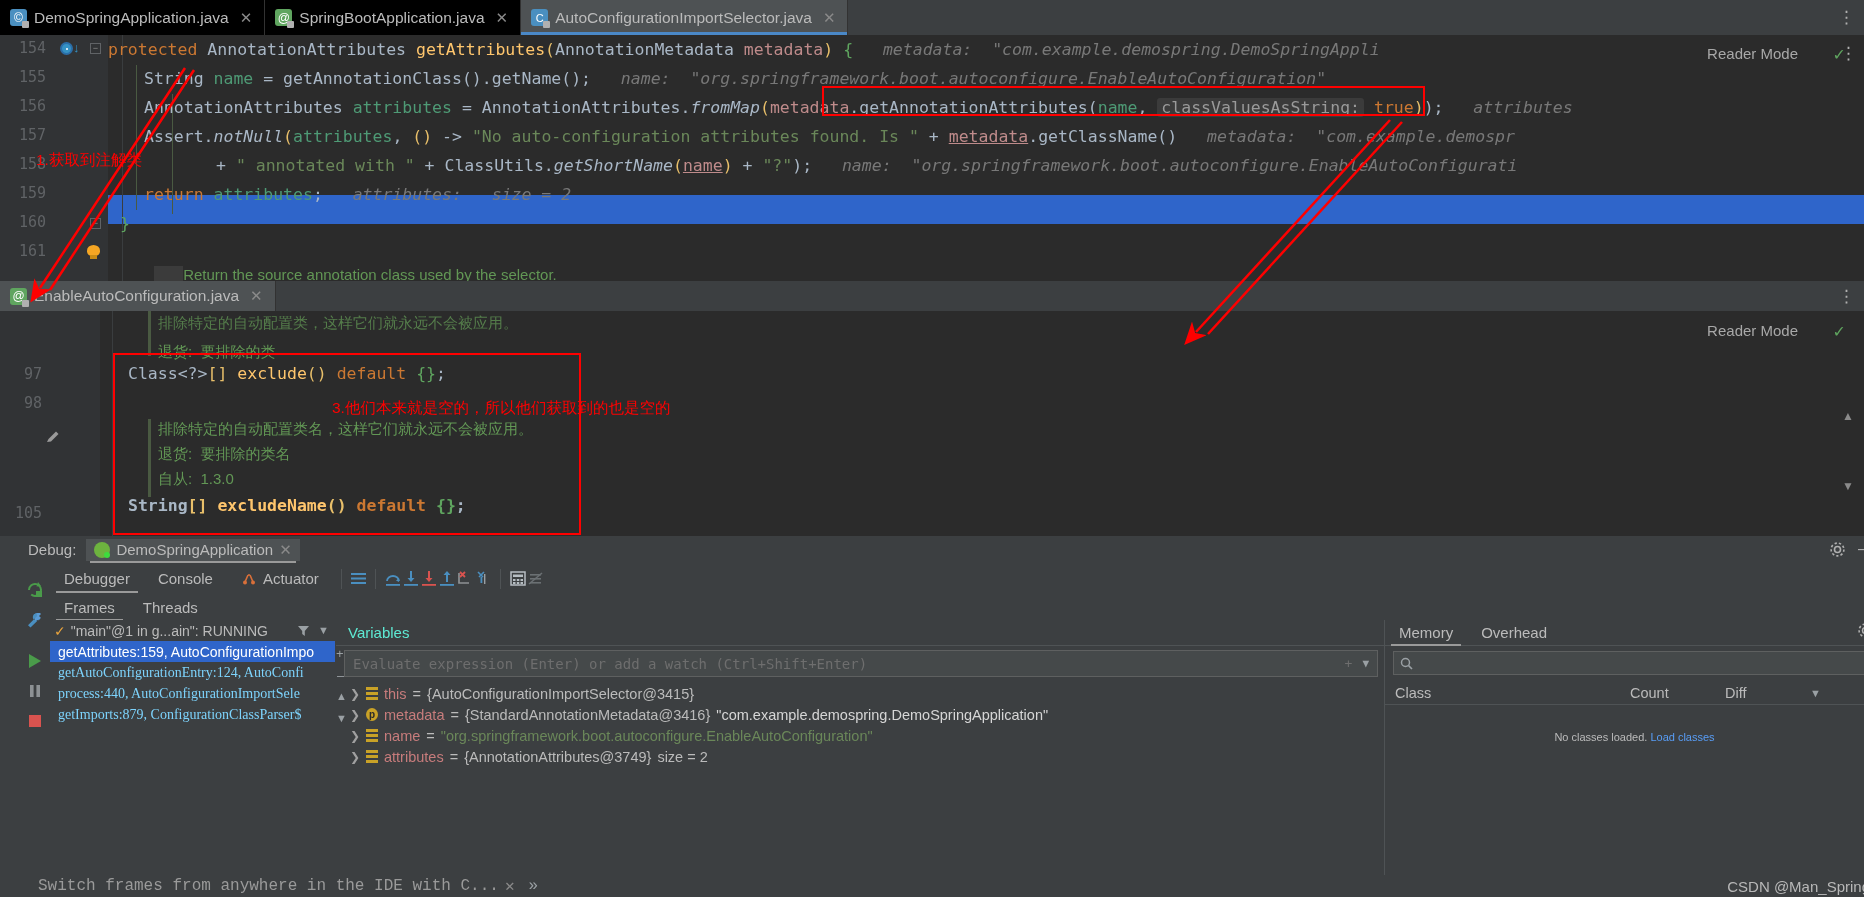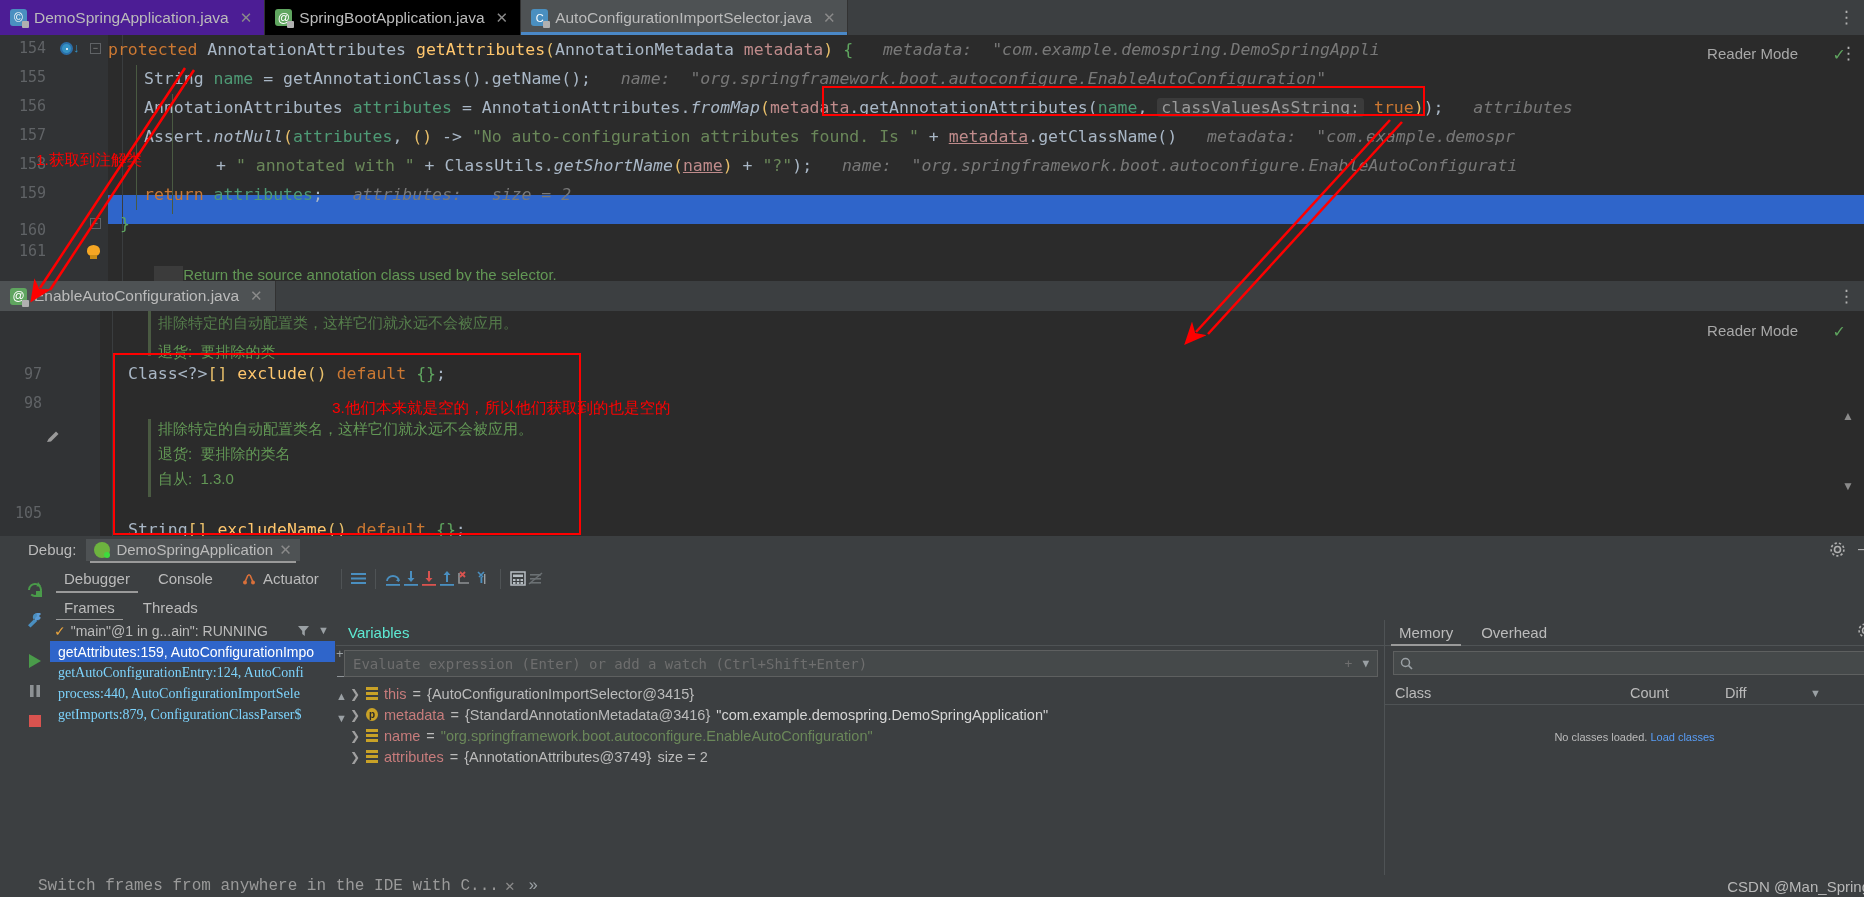--- a/index.html
+++ b/index.html
@@ -10,21 +10,21 @@
     color: #bbbbbb;
   }
   .app { position: relative; width: 1864px; height: 897px; background: #3c3f41; }
 
   
   .tabbar { position:absolute; left:0; top:0; width:1864px; height:35px;
             background:#3c3f41; display:flex; align-items:stretch; }
   .tab { display:flex; align-items:center; gap:7px; padding:0 12px 0 10px;
          font-size:15.5px; color:#bbbbbb; position:relative; cursor:default;
          border-right:1px solid #323232; }
-  .tab.t1 { background:#4c1d95; }
+  .tab.t1 { background:#000000; }
   .tab.t2 { background:#000000; }
   .tab.active { background:#4e5254; }
   .tab.active::after { content:""; position:absolute; left:0; right:0; bottom:0;
                        height:3px; background:#4a88c7; }
   .tab .x { color:#8a8a8a; font-size:15px; margin-left:4px; }
   .ficon { width:17px; height:17px; border-radius:3px; display:inline-block;
            position:relative; flex:none; }
   .ficon.java { background:#4a8fc0; }
   .ficon.java::after { content:"©"; position:absolute; inset:0; font-size:12px;
                        color:#fff; display:flex; align-items:center; justify-content:center; }
@@ -209,21 +209,21 @@
 
   <div class="editor1">
     <div class="hl-line" style="top:160px;"></div>
     <div class="gutter">
       <div class="gutter-line" style="top:4px;">154</div>
       <div class="gutter-line" style="top:33px;">155</div>
       <div class="gutter-line" style="top:62px;">156</div>
       <div class="gutter-line" style="top:91px;">157</div>
       <div class="gutter-line" style="top:120px;">158</div>
       <div class="gutter-line" style="top:149px;">159</div>
-      <div class="gutter-line" style="top:178px;margin-top:8px;">160</div>
+      <div class="gutter-line" style="top:178px;">160</div>
       <div class="gutter-line" style="top:207px;">161</div>
       <div class="bp" style="left:60px; top:7px;"></div>
       <div style="position:absolute;left:73px;top:5px;color:#3592c4;font-size:13px;">↓</div>
       <div class="fold" style="left:90px; top:8px;">−</div>
       <div class="fold" style="left:90px; top:183px;">−</div>
       <div class="bulb" style="left:87px; top:210px;">
         <span class="glass"></span>
           <span class="base"></span>
       </div>
     </div>
@@ -283,21 +283,21 @@
       <div class="cline doc" style="top:-3px; padding-left:58px; font-family:'Liberation Sans',sans-serif; font-size:15px; opacity:.75;">排除特定的自动配置类，这样它们就永远不会被应用。</div>
       <div class="cline doc" style="top:26px; padding-left:58px; font-family:'Liberation Sans',sans-serif; font-size:15px;">退货:  要排除的类</div>
 
       <div class="cline" style="top:48px; padding-left:28px;"><span class="typ">Class</span><span class="typ">&lt;?&gt;</span><span class="yel">[]</span><span class="mth"> exclude</span><span class="yel">()</span><span class="kw"> default </span><span class="grnbrc">{}</span><span class="typ">;</span></div>
 
       <div class="docbar" style="left:48px; top:108px; height:78px;"></div>
       <div class="cline doc" style="top:103px; padding-left:58px; font-family:'Liberation Sans',sans-serif; font-size:15px;">排除特定的自动配置类名，这样它们就永远不会被应用。</div>
       <div class="cline doc" style="top:128px; padding-left:58px; font-family:'Liberation Sans',sans-serif; font-size:15px;">退货:  要排除的类名</div>
       <div class="cline doc" style="top:153px; padding-left:58px; font-family:'Liberation Sans',sans-serif; font-size:15px;">自从:  1.3.0</div>
 
-      <div class="cline" style="top:204px; padding-left:28px;"><span class="typ">String</span><span class="yel">[]</span><span class="mth"> excludeName</span><span class="yel">()</span><span class="kw"> default </span><span class="grnbrc">{}</span><span class="typ">;</span></div>
+      <div class="cline" style="top:180px; padding-left:28px;font-weight:bold;"><span class="typ">String</span><span class="yel">[]</span><span class="mth"> excludeName</span><span class="yel">()</span><span class="kw"> default </span><span class="grnbrc">{}</span><span class="typ">;</span></div>
     </div>
     <div class="readermode" style="top:11px;">Reader Mode</div>
     <div class="reader-check" style="top:11px;">✓</div>
     <div style="position:absolute;right:10px;top:98px;color:#8a8a8a;font-size:12px;">▲</div>
     <div style="position:absolute;right:10px;top:168px;color:#8a8a8a;font-size:12px;">▼</div>
   </div>
 
   <div class="redbox" style="left:822px; top:86px; width:603px; height:30px;"></div>
   <div class="redbox" style="left:113px; top:353px; width:468px; height:182px;"></div>
   <div class="redtext" style="left:36px; top:150px;">1.获取到注解类</div>

